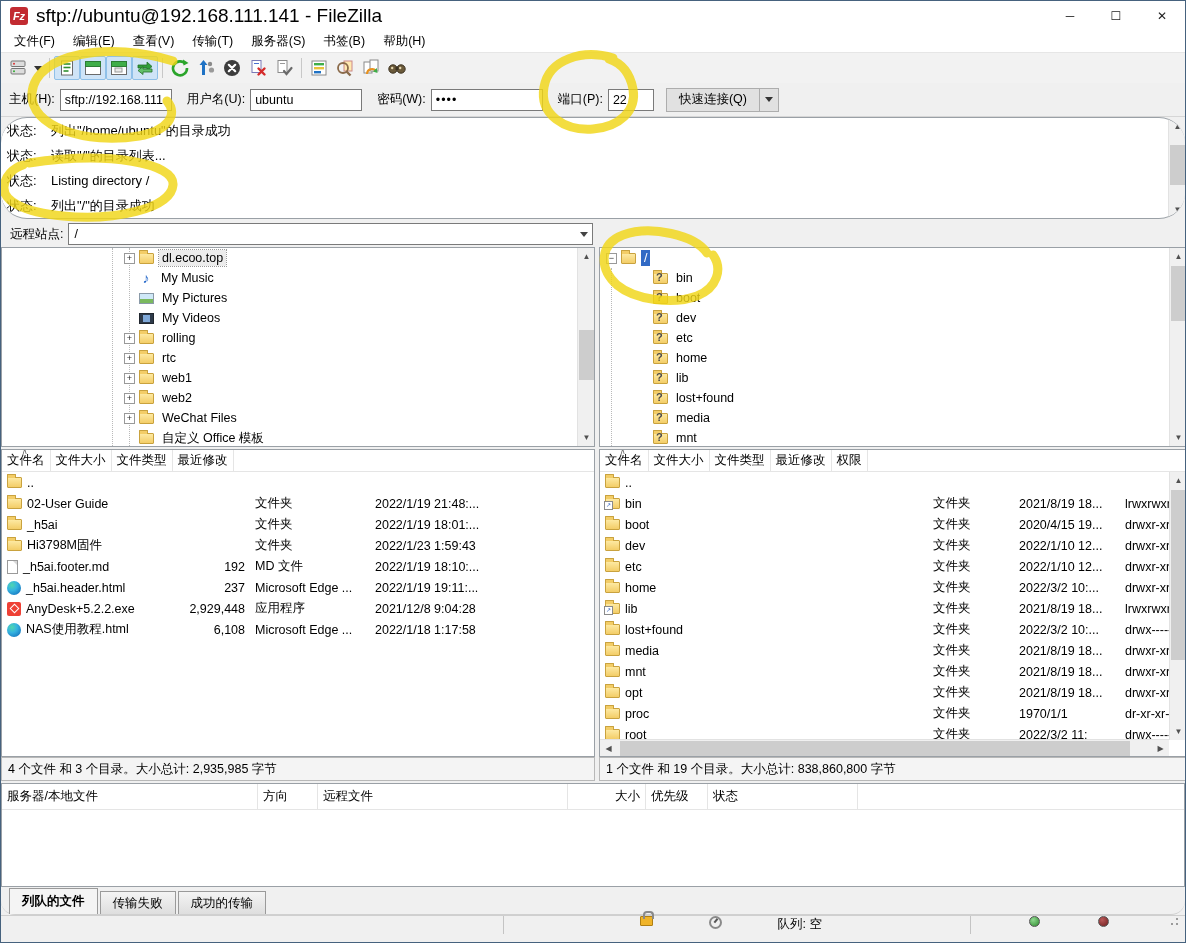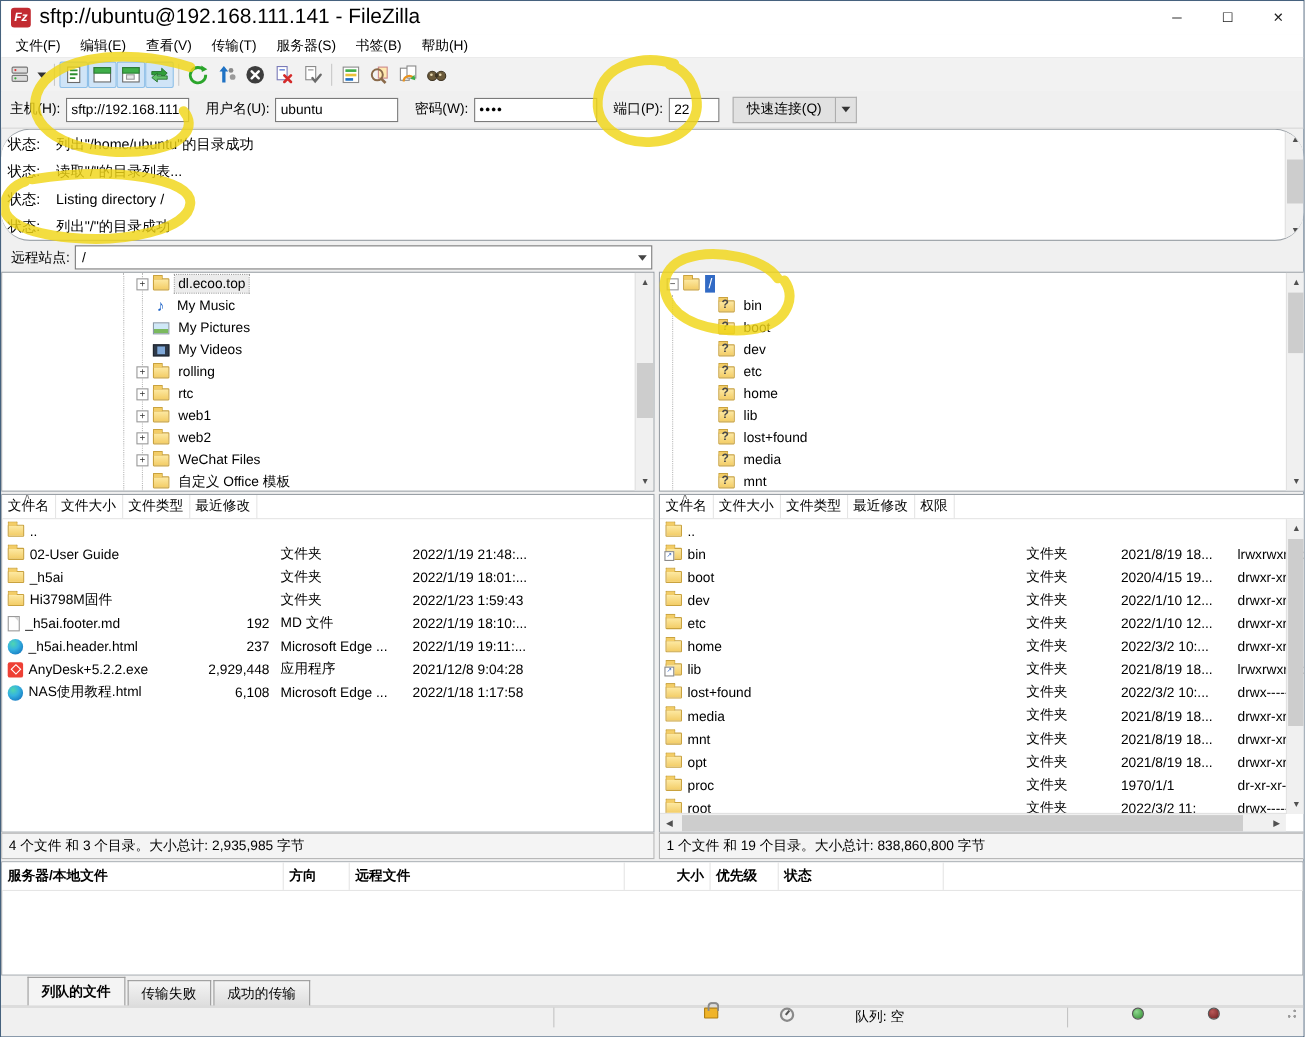--- a/index.html
+++ b/index.html
@@ -109,30 +109,30 @@
   #remote-list .c-date{width:106px;}
   #remote-list .c-perm{width:90px;}
 
   
   .statusbox{position:absolute;top:756px;height:24px;background:#f4f4f4;border:1px solid #b8b8b8;display:flex;align-items:center;padding-left:6px;}
   #local-status{left:0;width:594px;}
   #remote-status{left:598px;width:588px;}
 
   
   #queuepanel{position:absolute;left:0;top:782px;width:100%;height:104px;background:#fff;border:1px solid #9aa0a6;}
-  #queuepanel .hrow{height:26px;font-weight:bold;}
+  #queuepanel .hrow{height:26px;}
   .queue .hcell:nth-child(1){width:256px;}
   .queue .hcell:nth-child(2){width:60px;}
   .queue .hcell:nth-child(3){width:250px;}
   .queue .hcell:nth-child(4){width:78px;justify-content:flex-end;}
   .queue .hcell:nth-child(5){width:62px;}
   .queue .hcell:nth-child(6){width:150px;}
 
   
-  #tabs{position:absolute;left:0;top:886px;width:100%;height:28px;background:#f0f0f0;border-bottom:1px solid #d0d0d0;display:flex;align-items:flex-end;padding-left:24px;}
+  #tabs{position:absolute;left:0;top:886px;width:100%;height:28px;background:#f0f0f0;border-bottom:1px solid #d0d0d0;display:flex;align-items:flex-end;padding-left:8px;border-radius:14px;}
   .qtab{height:23px;padding:0 12px;display:flex;align-items:center;background:linear-gradient(#f4f4f4,#dedede);border:1px solid #9a9a9a;border-bottom:none;margin-right:2px;}
   .qtab.active{height:26px;background:#f4f4f4;font-weight:bold;}
 
   
   #statusbar{position:absolute;left:0;top:914px;width:100%;height:29px;background:#f0f0f0;border-top:1px solid #cfcfcf;display:flex;align-items:flex-start;justify-content:flex-end;padding-right:6px;gap:48px;}
   .sb-sep{width:1px;height:18px;background:#c4c4c4;margin:0 10px;}
   .lock{width:13px;height:10px;background:#f0b429;border:1px solid #b07f12;border-radius:1px;position:relative;margin-right:8px;}
   .lock::before{content:"";position:absolute;left:2px;top:-6px;width:7px;height:6px;border:2px solid #8a8a8a;border-bottom:none;border-radius:4px 4px 0 0;}
   .gauge{width:13px;height:13px;border-radius:50%;border:2px solid #8a8a8a;position:relative;margin-right:8px;}
   .gauge::after{content:"";position:absolute;left:4px;top:0px;width:1.5px;height:5px;background:#555;transform:rotate(40deg);}

